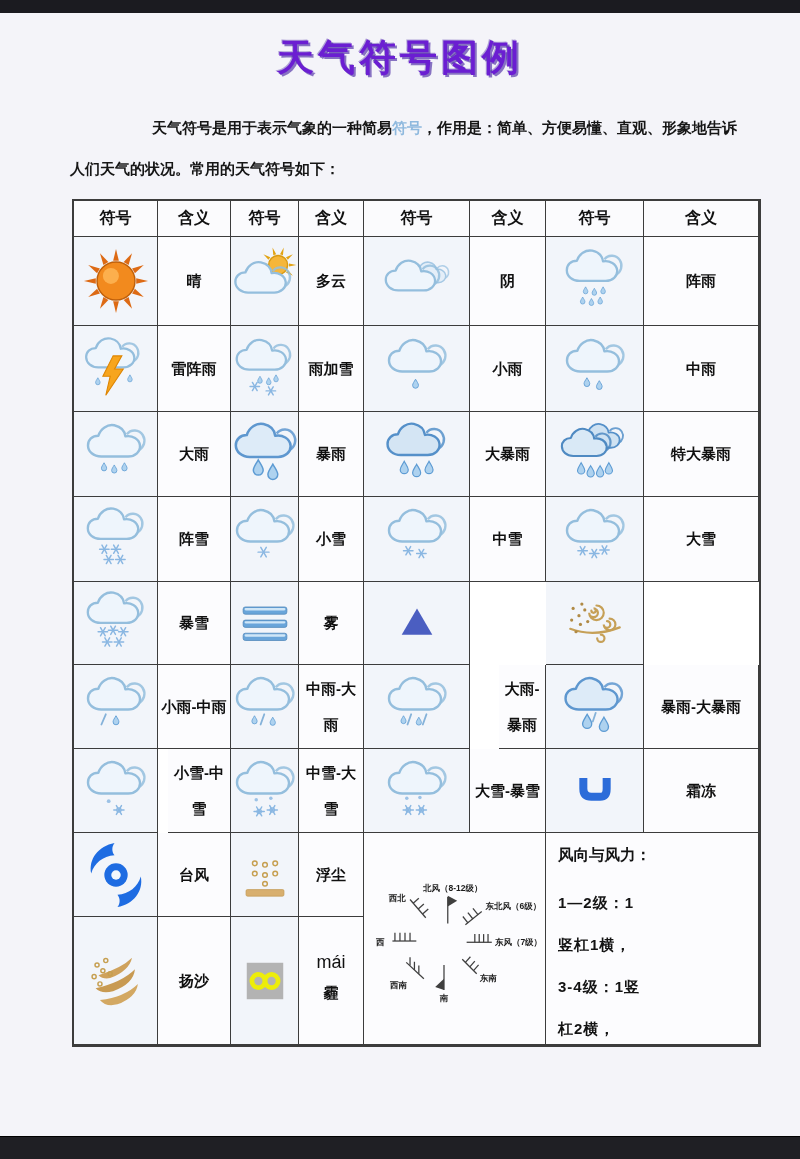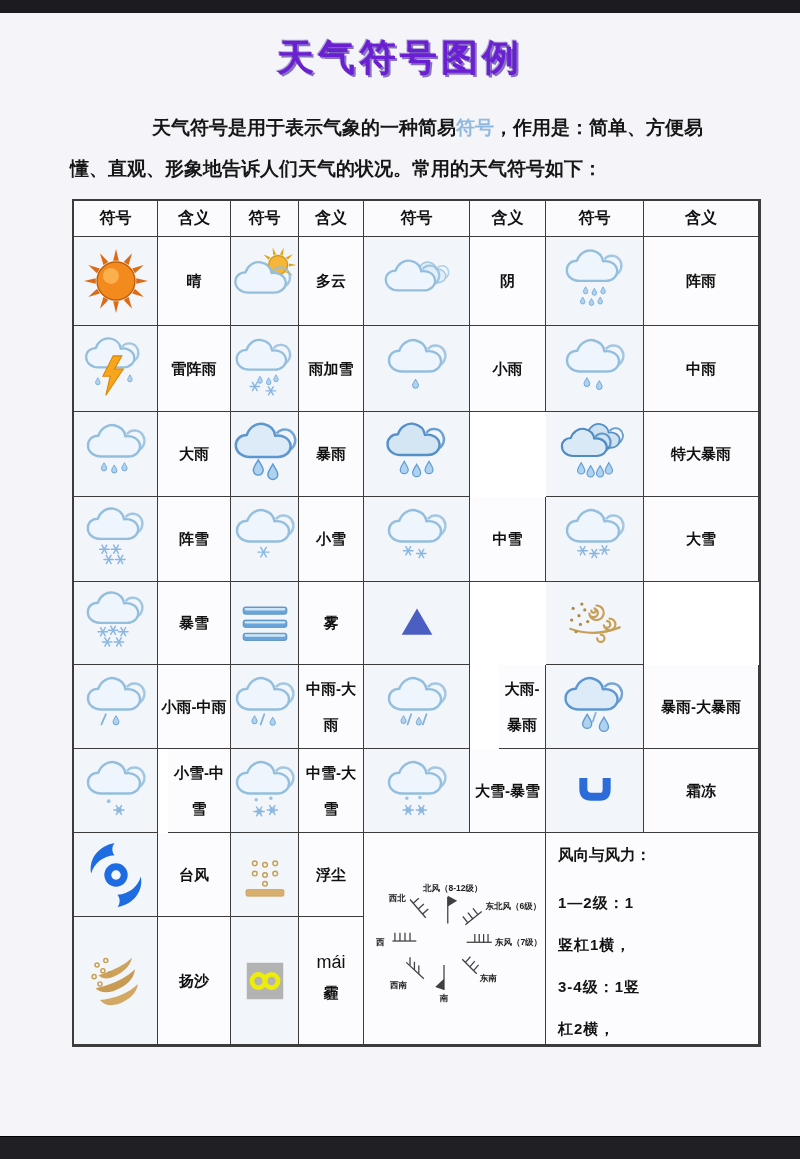--- a/index.html
+++ b/index.html
@@ -12,21 +12,21 @@
   .top-bar{height:13px;background:#1b1b20;width:100%;}
   .bottom-bar{position:absolute;bottom:0;left:0;height:22px;background:#1f1f24;width:100%;border-top:1px solid #000;}
   .page-title{
     margin:20px 0 0 0;text-align:center;
     font-size:37px;font-weight:900;letter-spacing:4px;
     color:#6b1ed2;
     text-shadow:2px 2px 0 rgba(46,8,150,.55), -1px -1px 0 rgba(46,8,150,.35);
   }
   .intro{
     margin:24px 60px 0 70px;
-    font-size:19px;font-weight:600;color:#161616;
+    font-size:15px;font-weight:600;color:#161616;
     line-height:41px;text-indent:82px;
   }
   .intro .hl{color:#8fb9de;}
   .weather-table{
     margin:10px 0 0 72px;
     width:685px;
     display:grid;
     grid-template-columns:84px 73px 68px 65px 106px 76px 98px 115px;
     grid-template-rows:36px 89px 86px 85px 85px 83px 84px 84px 84px 128px;
     border:2px solid #3c3c3c;
@@ -290,20 +290,21 @@
           </g>
           <g transform="translate(42,62) scale(1.1)">
             <path d="M5 0 C7.5 4.5 10 7.5 10 10.5 A5 5 0 1 1 0 10.5 C0 7.5 2.5 4.5 5 0 Z" fill="#aed2ef" stroke="#5d9bd3" stroke-width="1.5"></path>
           </g>
           <g transform="translate(59,58) scale(1.1)">
             <path d="M5 0 C7.5 4.5 10 7.5 10 10.5 A5 5 0 1 1 0 10.5 C0 7.5 2.5 4.5 5 0 Z" fill="#aed2ef" stroke="#5d9bd3" stroke-width="1.5"></path>
           </g>
         </svg>
       </span>
     </div>
+    <div class="cell label-cell" style="grid-area: 4 / 6;">大暴雨</div>
     <div class="cell icon-cell" style="grid-area: 4 / 7;">
       <span>
         <svg viewBox="0 0 96 96" width="70" height="70">
           <g transform="translate(22,2) scale(0.72)">
   <path d="M64 20 C70 12 82 13 87 21 C92 29 89 39 81 43" fill="none" stroke="#5590c9" stroke-width="3.5" opacity=".85"></path>
   <path d="M27 52 C16 52 8 45 8 36 C8 28 14 22 23 22 C26 12 36 5 46 7 C55 9 61 15 62 23 C72 21 82 27 83 36 C84 45 76 52 66 52 Z" fill="#cfe2f2" stroke="#5590c9" stroke-width="3.5" stroke-linejoin="round"></path>
           </g>
           <g transform="translate(-4,8) scale(0.82)">
   <path d="M64 20 C70 12 82 13 87 21 C92 29 89 39 81 43" fill="none" stroke="#4f8ac2" stroke-width="3.5" opacity=".85"></path>
   <path d="M27 52 C16 52 8 45 8 36 C8 28 14 22 23 22 C26 12 36 5 46 7 C55 9 61 15 62 23 C72 21 82 27 83 36 C84 45 76 52 66 52 Z" fill="#d9e9f6" stroke="#4f8ac2" stroke-width="3.5" stroke-linejoin="round"></path>

